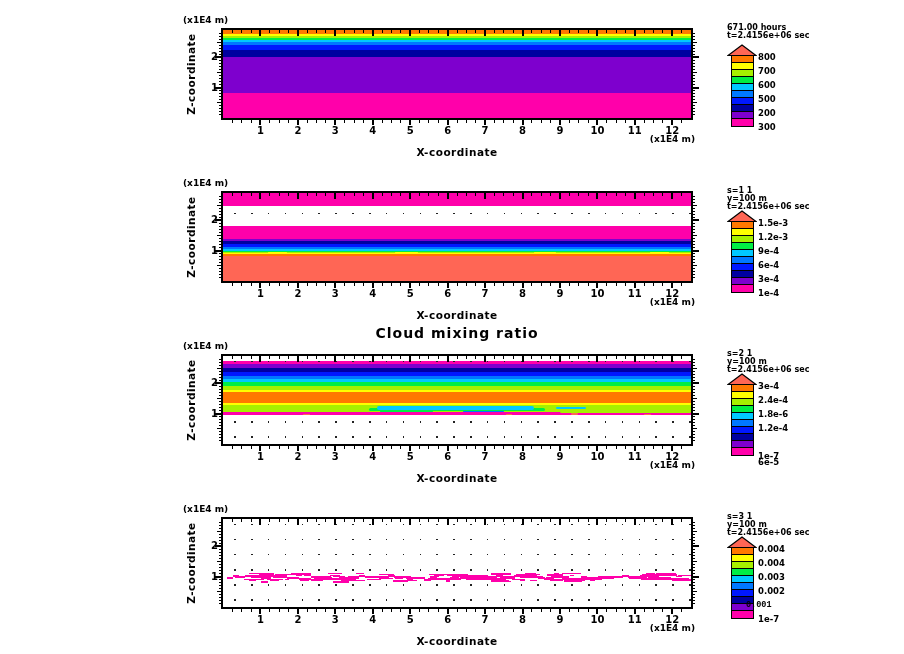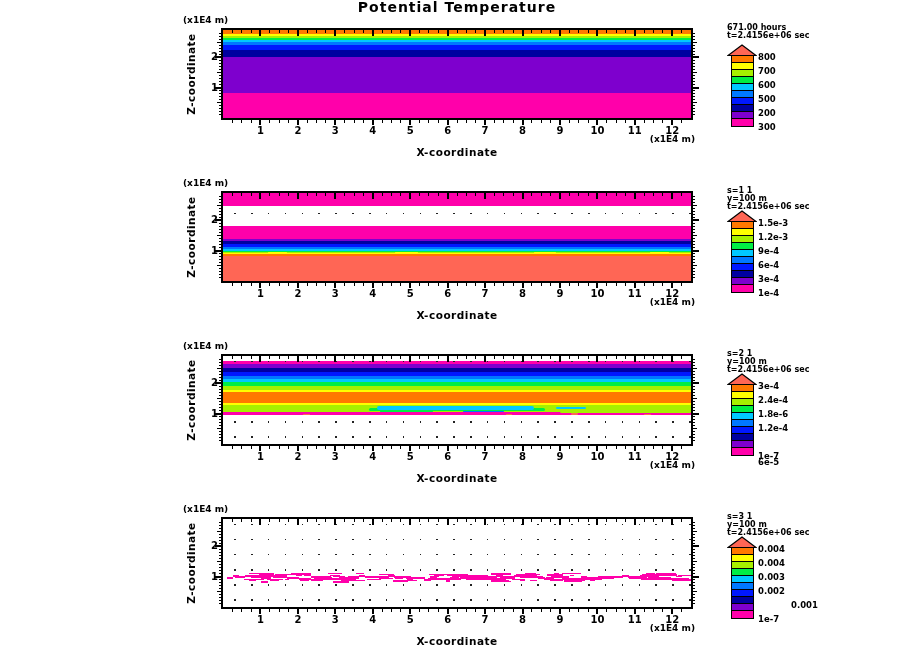--- a/index.html
+++ b/index.html
@@ -14,21 +14,20 @@
   .legend-line{font-size:8px;white-space:nowrap;}
   .cb-label{font-size:8.5px;white-space:nowrap;}
   .tick{background:#000;}
   .dot{background:#222;}
   .frame{border:2px solid #000;box-sizing:content-box;background:transparent;pointer-events:none;}
 </style>
 </head>
 <body>
 
 <div id="figure">
-    <div class="abs title" style="left: 223px; top: -1px; width: 468px;">Potential Temperature</div>
     <div class="abs unit" style="left: 183px; top: 15px;">(x1E4 m)</div>
     <div class="abs axlab" style="left: 191px; top: 74px; width: 0px; height: 0px;">
       <span style="position: absolute; transform: translate(-50%, -50%) rotate(-90deg); white-space: nowrap; font-size: 10.5px; letter-spacing: 0.5px;">Z-coordinate</span>
     </div>
     <div class="abs zticklab" style="left: 204px; top: 81.6552px; width: 14px;">1</div>
     <div class="abs zticklab" style="left: 204px; top: 51.3103px; width: 14px;">2</div>
     <div class="abs" style="left: 223px; top: 30px; width: 468px; height: 88px; overflow: hidden; background: rgb(255, 255, 255);">
       <div class="abs" style="left: 0px; top: 63.1172px; width: 468px; height: 24.8828px; background: rgb(255, 0, 170);"></div>
       <div class="abs" style="left: 0px; top: 27.3103px; width: 468px; height: 35.8069px; background: rgb(126, 0, 206);"></div>
       <div class="abs" style="left: 0px; top: 20.0276px; width: 468px; height: 7.28276px; background: rgb(0, 0, 160);"></div>
@@ -471,20 +470,21 @@
       <div class="abs" style="left: 0px; top: 49px; width: 21px; height: 7px; background: rgb(0, 0, 160); outline: rgb(0, 0, 0) solid 1px;"></div>
       <div class="abs" style="left: 0px; top: 56px; width: 21px; height: 7px; background: rgb(126, 0, 206); outline: rgb(0, 0, 0) solid 1px;"></div>
       <div class="abs" style="left: 0px; top: 63px; width: 21px; height: 7px; background: rgb(255, 0, 170); outline: rgb(0, 0, 0) solid 1px;"></div>
     </div>
     <div class="abs cb-label" style="left: 758px; top: 218px;">1.5e-3</div>
     <div class="abs cb-label" style="left: 758px; top: 232px;">1.2e-3</div>
     <div class="abs cb-label" style="left: 758px; top: 246px;">9e-4</div>
     <div class="abs cb-label" style="left: 758px; top: 260px;">6e-4</div>
     <div class="abs cb-label" style="left: 758px; top: 274px;">3e-4</div>
     <div class="abs cb-label" style="left: 758px; top: 288px;">1e-4</div>
+    <div class="abs title" style="left: 223px; top: 325px; width: 468px;">Cloud mixing ratio</div>
     <div class="abs unit" style="left: 183px; top: 341px;">(x1E4 m)</div>
     <div class="abs axlab" style="left: 191px; top: 400px; width: 0px; height: 0px;">
       <span style="position: absolute; transform: translate(-50%, -50%) rotate(-90deg); white-space: nowrap; font-size: 10.5px; letter-spacing: 0.5px;">Z-coordinate</span>
     </div>
     <div class="abs zticklab" style="left: 204px; top: 407.655px; width: 14px;">1</div>
     <div class="abs zticklab" style="left: 204px; top: 377.31px; width: 14px;">2</div>
     <div class="abs" style="left: 223px; top: 356px; width: 468px; height: 88px; overflow: hidden; background: rgb(255, 255, 255);">
       <div class="abs" style="left: 0px; top: 58.5655px; width: 468px; height: 29.4345px; background: rgb(255, 255, 255);"></div>
       <div class="abs" style="left: 0px; top: 56.4414px; width: 468px; height: 2.12414px; background: rgb(255, 0, 170);"></div>
       <div class="abs" style="left: 0px; top: 48.8552px; width: 468px; height: 7.58621px; background: rgb(166, 240, 0);"></div>
@@ -1376,15 +1376,15 @@
       <div class="abs" style="left: 0px; top: 35px; width: 21px; height: 7px; background: rgb(0, 120, 255); outline: rgb(0, 0, 0) solid 1px;"></div>
       <div class="abs" style="left: 0px; top: 42px; width: 21px; height: 7px; background: rgb(0, 24, 255); outline: rgb(0, 0, 0) solid 1px;"></div>
       <div class="abs" style="left: 0px; top: 49px; width: 21px; height: 7px; background: rgb(0, 0, 160); outline: rgb(0, 0, 0) solid 1px;"></div>
       <div class="abs" style="left: 0px; top: 56px; width: 21px; height: 7px; background: rgb(126, 0, 206); outline: rgb(0, 0, 0) solid 1px;"></div>
       <div class="abs" style="left: 0px; top: 63px; width: 21px; height: 7px; background: rgb(255, 0, 170); outline: rgb(0, 0, 0) solid 1px;"></div>
     </div>
     <div class="abs cb-label" style="left: 758px; top: 544px;">0.004</div>
     <div class="abs cb-label" style="left: 758px; top: 558px;">0.004</div>
     <div class="abs cb-label" style="left: 758px; top: 572px;">0.003</div>
     <div class="abs cb-label" style="left: 758px; top: 586px;">0.002</div>
-    <div class="abs cb-label" style="left: 791px; top: 600px;">0.001</div>
+    <div class="abs cb-label" style="left: 746px; top: 600px; font-family: Liberation Mono, monospace;">0.001</div>
     <div class="abs cb-label" style="left: 758px; top: 614px;">1e-7</div>
   </div>
 
 </body></html>

